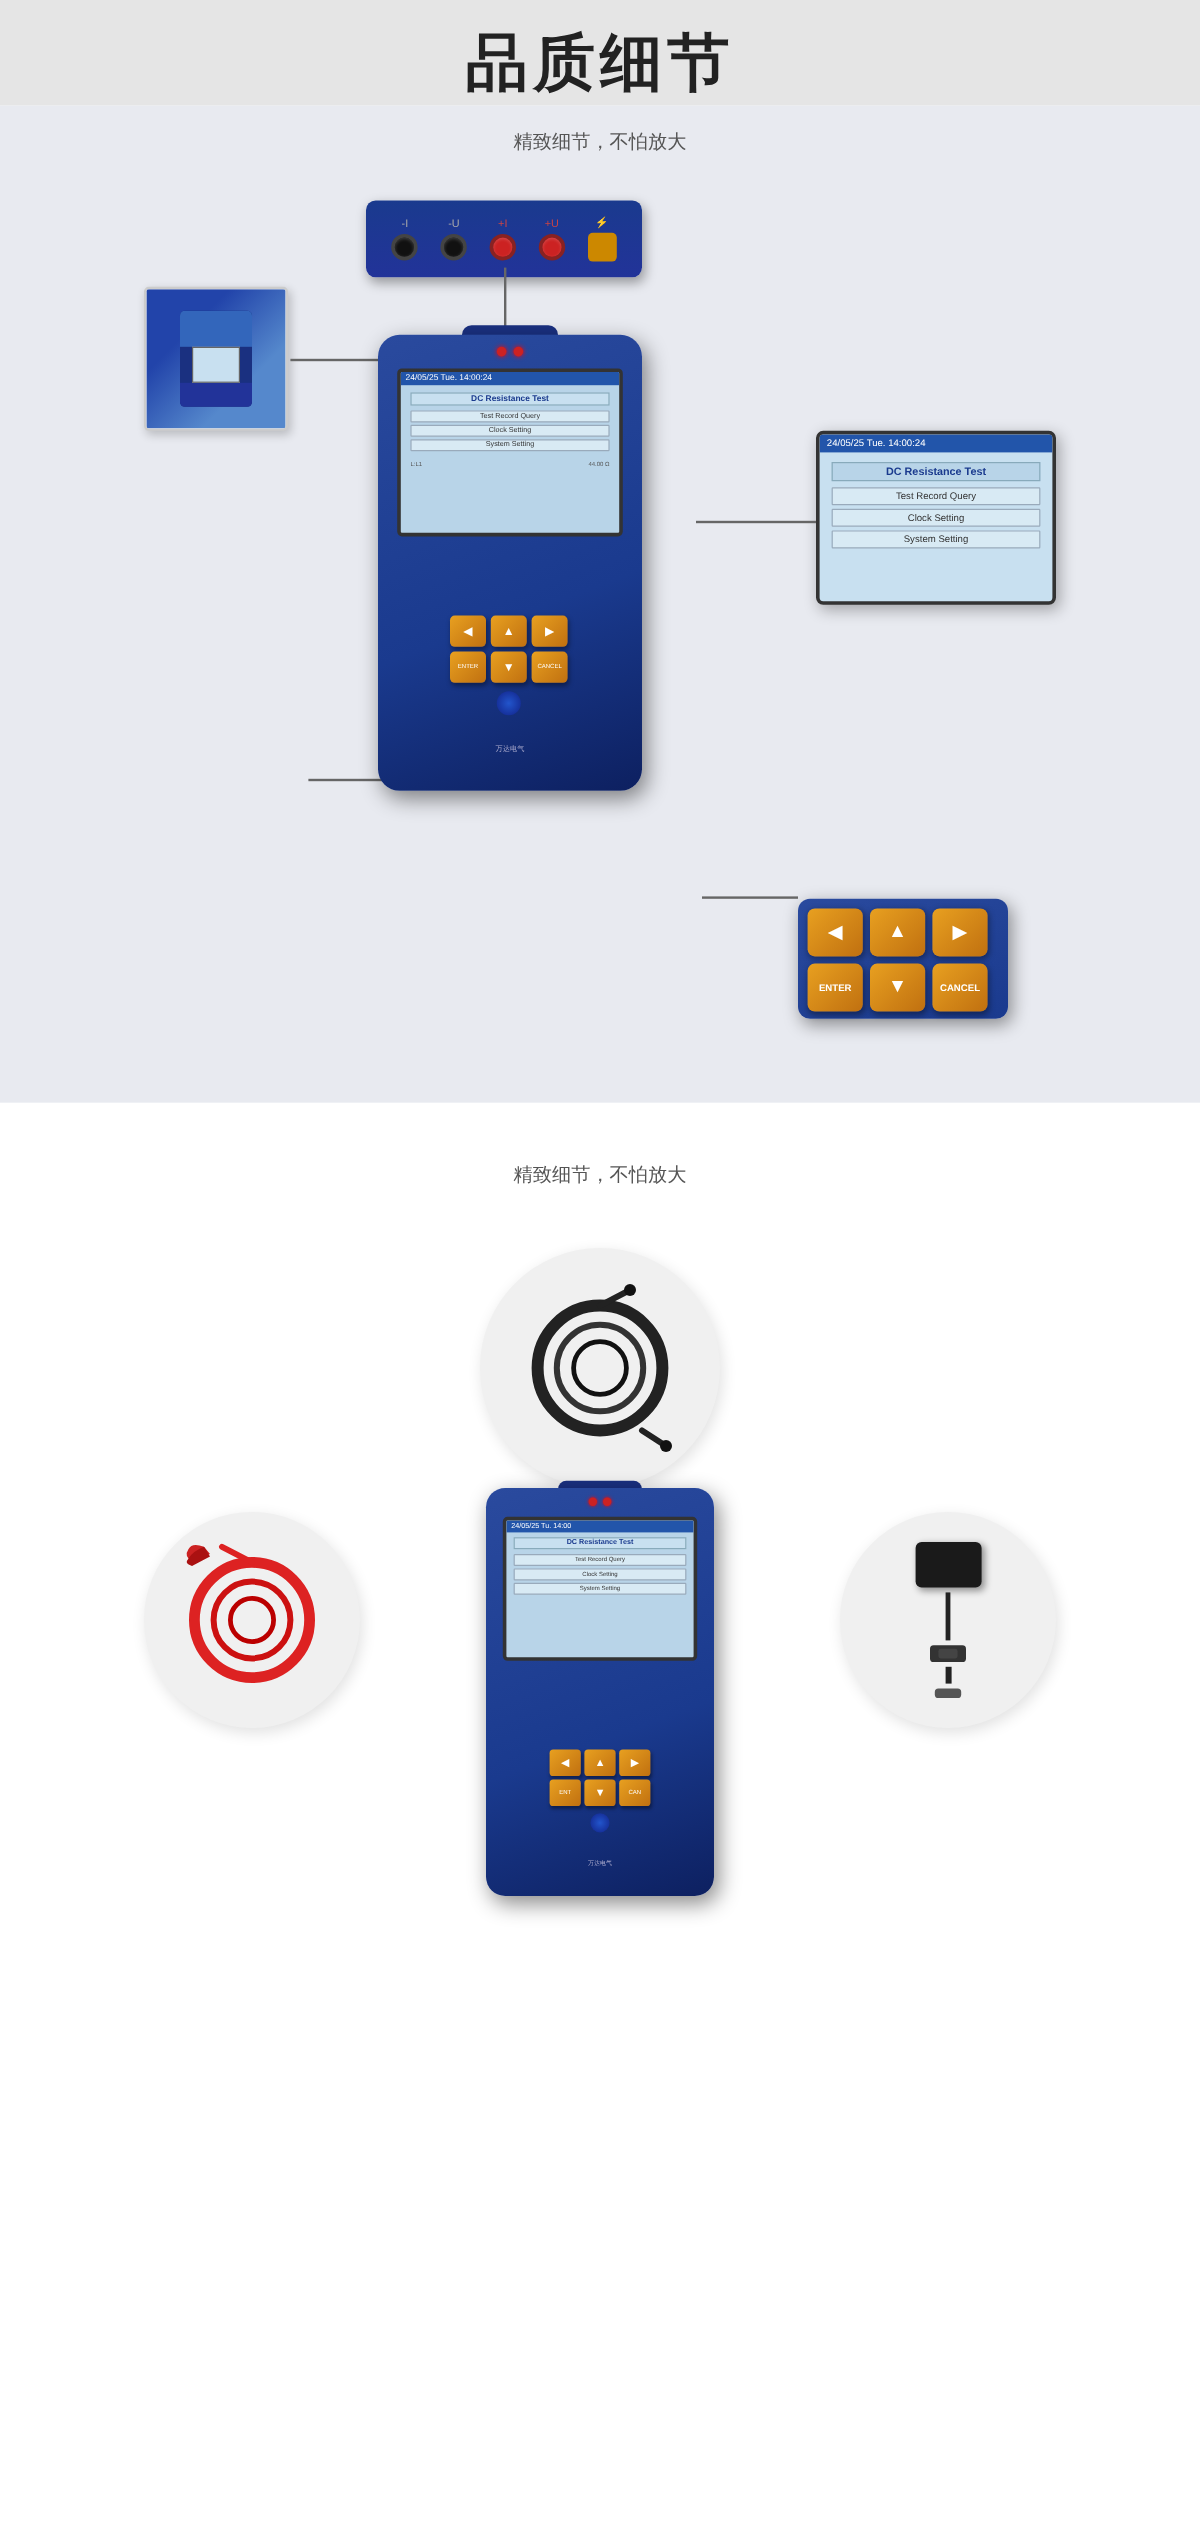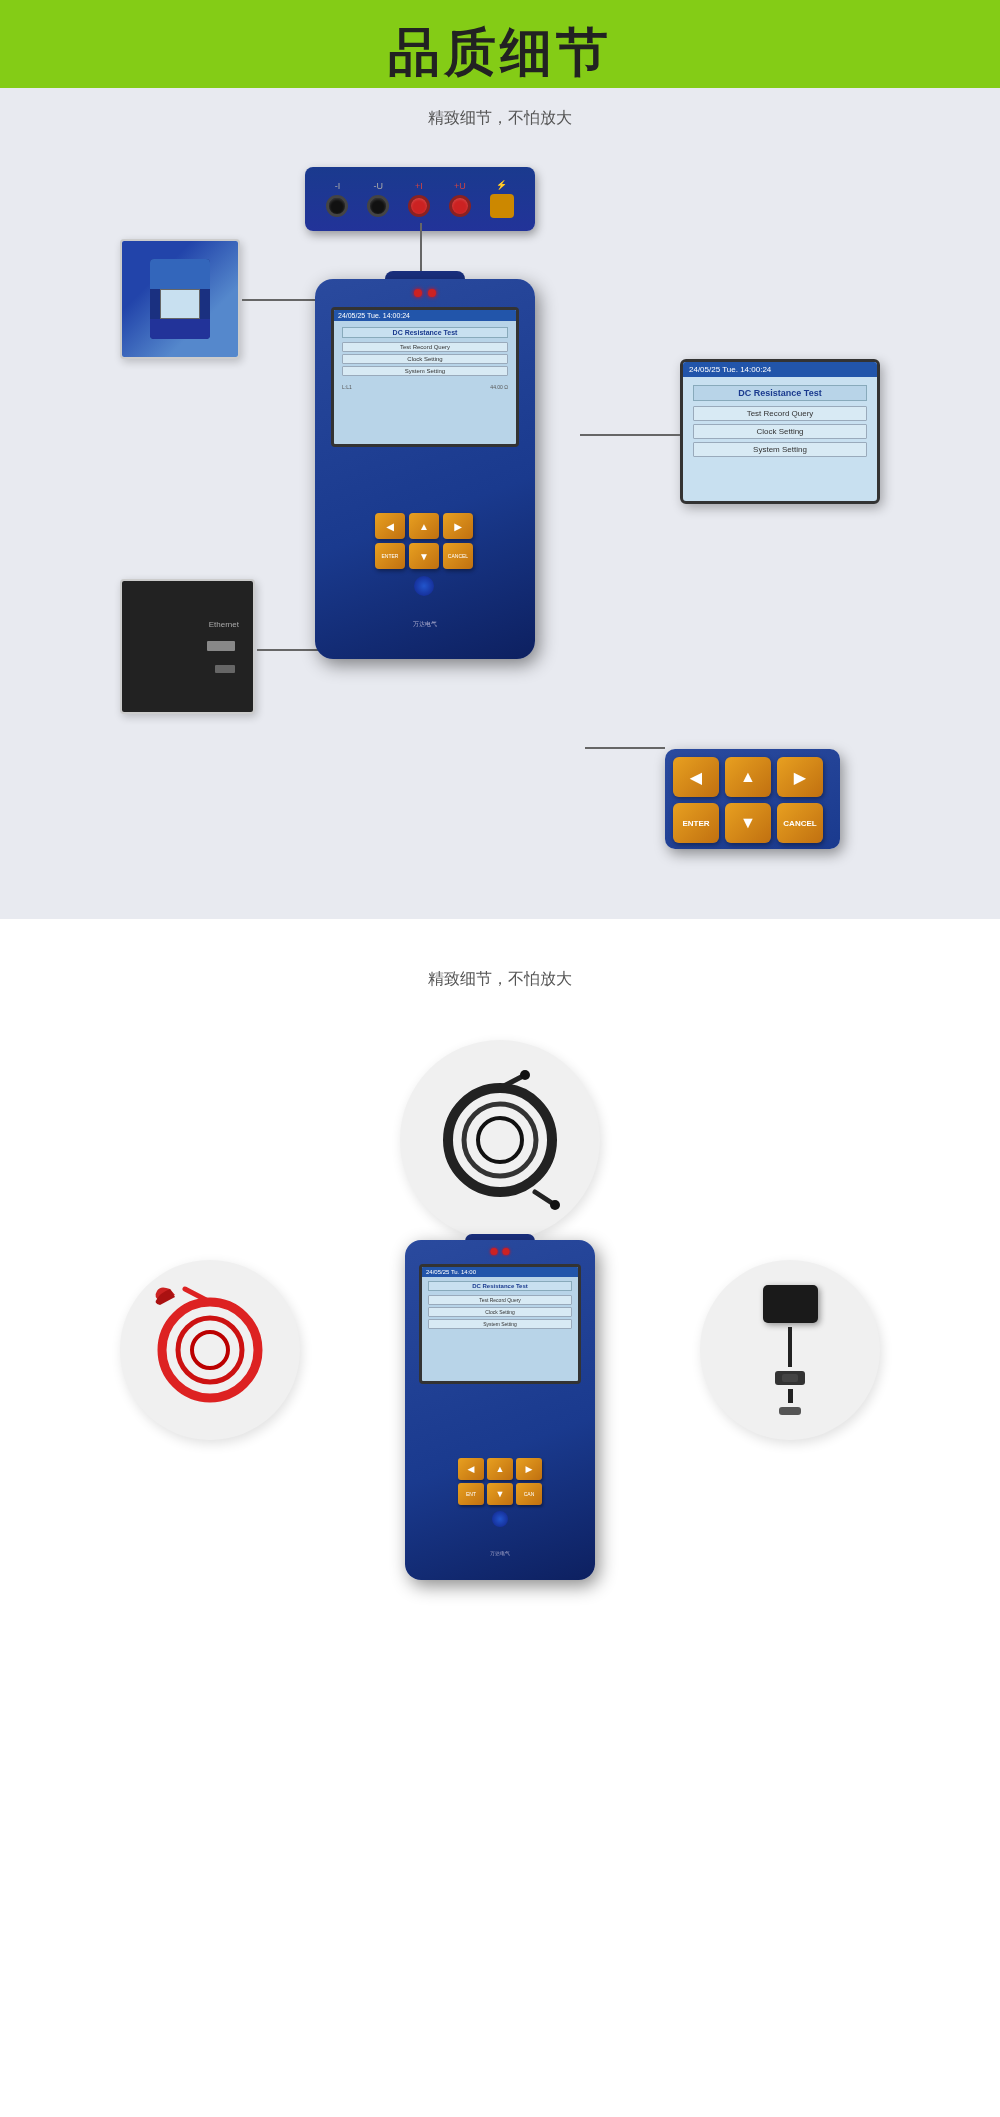--- a/index.html
+++ b/index.html
@@ -482,21 +482,21 @@
       bottom: 24px;
       left: 50%;
       transform: translateX(-50%);
       font-size: 5px;
       color: #aac;
       white-space: nowrap;
     }
 
     
     .top-title-section {
-      background: #84cc16;
+      background: #e5e5e5;
       padding: 10px 0 0;
       text-align: center;
     }
   </style>
 </head>
 <body>
 
 <div class="top-title-section">
   <div style="font-size:52px;font-weight:900;color:#222;font-family:'Microsoft YaHei',sans-serif;padding-top:8px;letter-spacing:4px;">品质细节</div>
 </div>
@@ -536,27 +536,20 @@
       <div class="thumb-straps">
         <div class="thumb-straps-inner">
           <div style="position:absolute;top:0;left:0;right:0;height:30px;background:#3366bb;"></div>
           <div style="position:absolute;bottom:0;left:0;right:0;height:20px;background:#223399;"></div>
           <div style="position:absolute;top:30px;left:50%;transform:translateX(-50%);width:40px;height:30px;background:#c8e0f0;border:1px solid #666;"></div>
         </div>
       </div>
     </div>
     <div class="line-thumb-top"></div>
 
-    <div class="thumb-left-bottom">
-      <div class="thumb-ports">
-        <div style="font-size:8px;color:#aaa;margin-bottom:4px;text-align:right;padding-right:4px;">Ethernet</div>
-        <div style="width:28px;height:10px;background:#888;border-radius:1px;margin-right:8px;"></div>
-        <div style="width:20px;height:8px;background:#666;border-radius:1px;margin-right:8px;margin-top:6px;"></div>
-      </div>
-    </div>
     <div class="line-thumb-bottom"></div>
 
     <div class="device-main">
 
       <div style="position:absolute;top:-8px;left:50%;transform:translateX(-50%);width:80px;height:16px;background:#1a3080;border-radius:8px 8px 0 0;"></div>
       <div class="device-body">
 
         <div style="position:absolute;top:10px;left:50%;transform:translateX(-50%);display:flex;gap:6px;">
           <div style="width:8px;height:8px;border-radius:50%;background:#cc2222;box-shadow:0 0 4px #ff0000;"></div>
           <div style="width:8px;height:8px;border-radius:50%;background:#cc2222;box-shadow:0 0 4px #ff0000;"></div>

